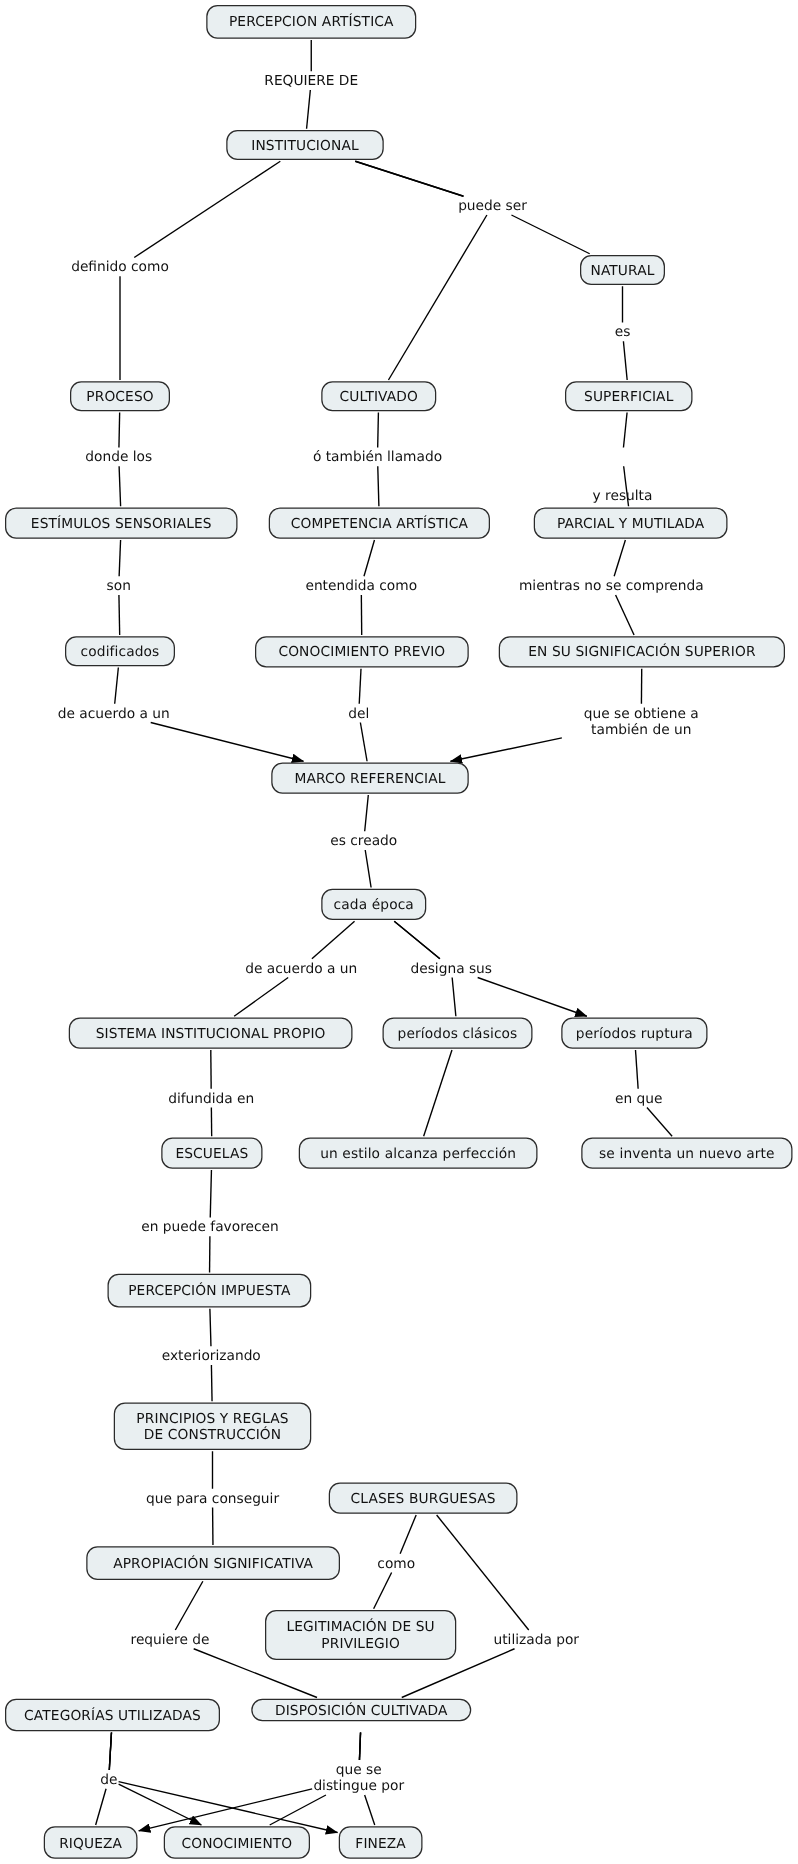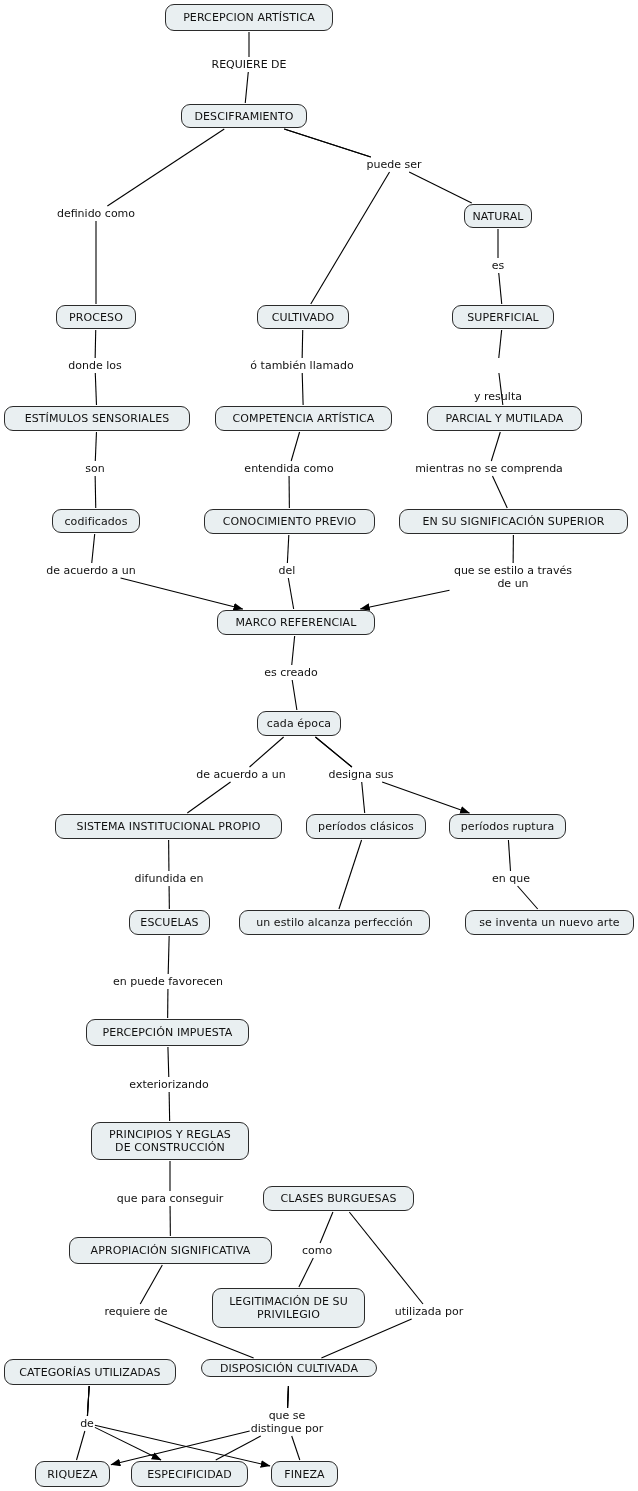--- a/index.html
+++ b/index.html
@@ -128,21 +128,21 @@
         <line x1="288.44" y1="1386.00" x2="287.56" y2="1408.00" stroke="#000000" stroke-width="1.1"></line>
         <line x1="249.71" y1="1431.04" x2="111.00" y2="1464.67" stroke="#000000" stroke-width="1.1" marker-end="url(#arrowhead)"></line>
         <line x1="288.44" y1="1386.00" x2="287.56" y2="1408.00" stroke="#000000" stroke-width="1.1"></line>
         <line x1="260.75" y1="1436.00" x2="215.75" y2="1460.00" stroke="#000000" stroke-width="1.1"></line>
         <line x1="288.44" y1="1386.00" x2="287.56" y2="1408.00" stroke="#000000" stroke-width="1.1"></line>
         <line x1="291.71" y1="1436.00" x2="299.79" y2="1460.00" stroke="#000000" stroke-width="1.1"></line>
       </g>
   </svg>
   <div id="node-layer">
       <div class="node" style="left: 165px; top: 4px; width: 168px; height: 27px;">PERCEPCION ARTÍSTICA</div>
-      <div class="node" style="left: 181px; top: 104px; width: 126px; height: 24px;">DESCIFRAMIENTO</div>
+      <div class="node" style="left: 181px; top: 104px; width: 126px; height: 24px;">INSTITUCIONAL</div>
       <div class="node" style="left: 464px; top: 204px; width: 68px; height: 24px;">NATURAL</div>
       <div class="node" style="left: 56px; top: 305px; width: 80px; height: 24px;">PROCESO</div>
       <div class="node" style="left: 257px; top: 305px; width: 92px; height: 24px;">CULTIVADO</div>
       <div class="node" style="left: 452px; top: 305px; width: 102px; height: 24px;">SUPERFICIAL</div>
       <div class="node" style="left: 4px; top: 406px; width: 186px; height: 25px;">ESTÍMULOS SENSORIALES</div>
       <div class="node" style="left: 215px; top: 406px; width: 177px; height: 25px;">COMPETENCIA ARTÍSTICA</div>
       <div class="node" style="left: 427px; top: 406px; width: 155px; height: 25px;">PARCIAL Y MUTILADA</div>
       <div class="node" style="left: 52px; top: 509px; width: 88px; height: 24px;">codificados</div>
       <div class="node" style="left: 204px; top: 509px; width: 171px; height: 25px;">CONOCIMIENTO PREVIO</div>
       <div class="node" style="left: 399px; top: 509px; width: 229px; height: 25px;">EN SU SIGNIFICACIÓN SUPERIOR</div>
@@ -157,37 +157,37 @@
       <div class="node" style="left: 86px; top: 1019px; width: 163px; height: 27px;">PERCEPCIÓN IMPUESTA</div>
       <div class="node" style="left: 91px; top: 1122px; width: 158px; height: 38px;">PRINCIPIOS Y REGLAS
 DE CONSTRUCCIÓN</div>
       <div class="node" style="left: 263px; top: 1186px; width: 151px; height: 25px;">CLASES BURGUESAS</div>
       <div class="node" style="left: 69px; top: 1237px; width: 203px; height: 27px;">APROPIACIÓN SIGNIFICATIVA</div>
       <div class="node" style="left: 212px; top: 1288px; width: 153px; height: 40px;">LEGITIMACIÓN DE SU
 PRIVILEGIO</div>
       <div class="node" style="left: 4px; top: 1359px; width: 172px; height: 26px;">CATEGORÍAS UTILIZADAS</div>
       <div class="node" style="left: 201px; top: 1359px; width: 176px; height: 18px;">DISPOSICIÓN CULTIVADA</div>
       <div class="node" style="left: 35px; top: 1461px; width: 75px; height: 26px;">RIQUEZA</div>
-      <div class="node" style="left: 131px; top: 1461px; width: 117px; height: 26px;">ESPECIFICIDAD</div>
+      <div class="node" style="left: 131px; top: 1461px; width: 117px; height: 26px;">CONOCIMIENTO</div>
       <div class="node" style="left: 271px; top: 1461px; width: 67px; height: 26px;">FINEZA</div>
     </div>
   <div id="label-layer">
       <div class="linklabel" style="left: 249px; top: 58px;">REQUIERE DE</div>
       <div class="linklabel" style="left: 394px; top: 158px;">puede ser</div>
       <div class="linklabel" style="left: 96px; top: 207px;">definido como</div>
       <div class="linklabel" style="left: 498px; top: 259px;">es</div>
       <div class="linklabel" style="left: 95px; top: 359px;">donde los</div>
       <div class="linklabel" style="left: 302px; top: 359px;">ó también llamado</div>
       <div class="linklabel" style="left: 498px; top: 359px; margin-top: 31px;">y resulta</div>
       <div class="linklabel" style="left: 95px; top: 462px;">son</div>
       <div class="linklabel" style="left: 289px; top: 462px;">entendida como</div>
       <div class="linklabel" style="left: 489px; top: 462px;">mientras no se comprenda</div>
       <div class="linklabel" style="left: 91px; top: 564px;">de acuerdo a un</div>
       <div class="linklabel" style="left: 287px; top: 564px;">del</div>
-      <div class="linklabel" style="left: 513px; top: 564px;">que se estilo a través de un</div>
+      <div class="linklabel" style="left: 513px; top: 564px;">que se obtiene a también de un</div>
       <div class="linklabel" style="left: 291px; top: 666px;">es creado</div>
       <div class="linklabel" style="left: 241px; top: 768px;">de acuerdo a un</div>
       <div class="linklabel" style="left: 361px; top: 768px;">designa sus</div>
       <div class="linklabel" style="left: 169px; top: 872px;">difundida en</div>
       <div class="linklabel" style="left: 511px; top: 872px;">en que</div>
       <div class="linklabel" style="left: 168px; top: 975px;">en puede favorecen</div>
       <div class="linklabel" style="left: 169px; top: 1078px;">exteriorizando</div>
       <div class="linklabel" style="left: 170px; top: 1192px;">que para conseguir</div>
       <div class="linklabel" style="left: 317px; top: 1244px;">como</div>
       <div class="linklabel" style="left: 136px; top: 1305px;">requiere de</div>

